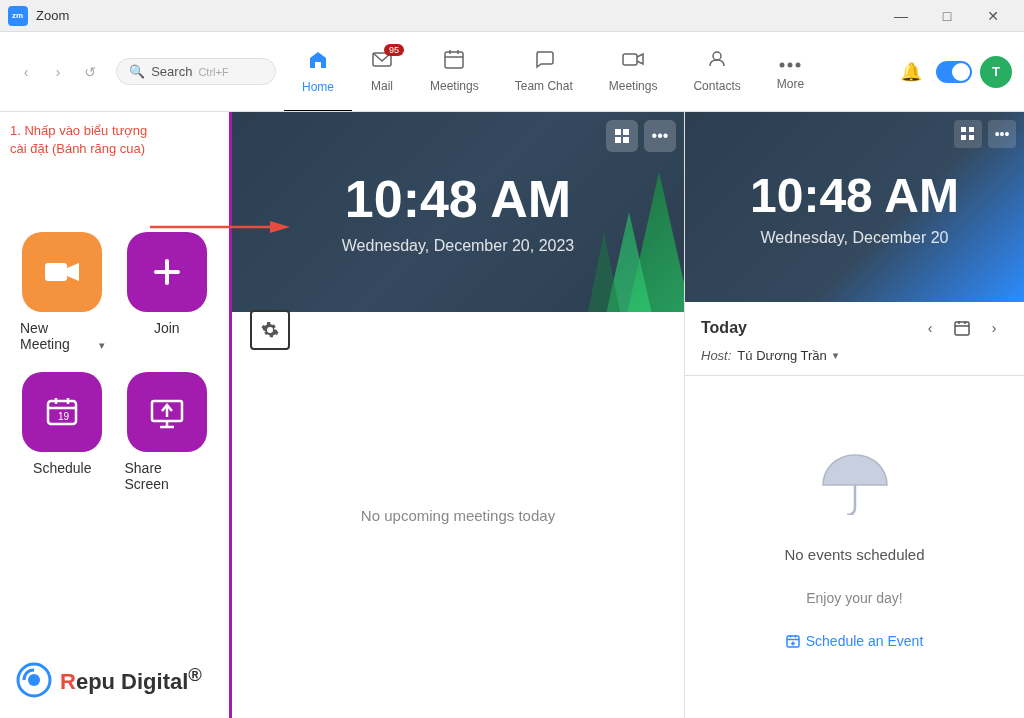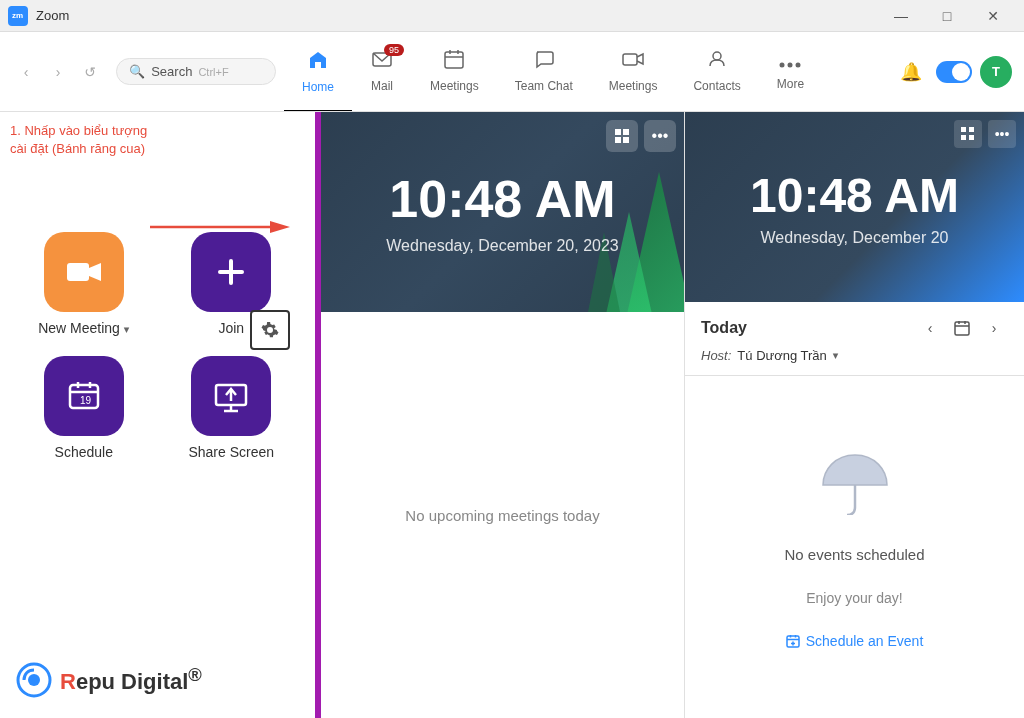--- a/index.html
+++ b/index.html
@@ -57,36 +57,36 @@
     .bell-btn { width: 32px; height: 32px; border: none; background: transparent; cursor: pointer; border-radius: 50%; display: flex; align-items: center; justify-content: center; color: #666; font-size: 18px; }
     .user-toggle { width: 36px; height: 22px; background: #2d8cff; border-radius: 11px; display: flex; align-items: center; cursor: pointer; padding: 2px; }
     .user-toggle-knob { width: 18px; height: 18px; background: white; border-radius: 50%; margin-left: auto; }
     .avatar { width: 32px; height: 32px; border-radius: 50%; background: #27ae60; overflow: hidden; cursor: pointer; border: 2px solid #27ae60; display: flex; align-items: center; justify-content: center; color: white; font-size: 13px; font-weight: bold; }
 
     
     .main-content { display: flex; height: calc(718px - 32px - 80px); }
 
     
     .left-panel {
-      width: 321px; background: white; border-right: 6px solid #a21caf;
+      width: 232px; background: white; border-right: 3px solid #a21caf;
       padding: 30px 20px; display: flex; flex-direction: column; gap: 30px;
       position: relative;
     }
 
     .action-buttons {
       display: grid; grid-template-columns: 1fr 1fr; gap: 20px;
       margin-top: 90px;
     }
     .action-btn-wrap { display: flex; flex-direction: column; align-items: center; gap: 8px; }
     .action-btn {
       width: 80px; height: 80px; border-radius: 20px; border: none; cursor: pointer;
       display: flex; align-items: center; justify-content: center; font-size: 32px; color: white;
     }
     .action-btn.orange { background: #f5923e; }
-    .action-btn.blue { background: #4c1d95; }
+    .action-btn.blue { background: #a21caf; }
     .action-btn-label { font-size: 14px; color: #333; display: flex; align-items: flex-end; gap: 4px; }
     .action-btn-label .chevron { font-size: 11px; color: #666; }
 
     
     .settings-icon-box {
       position: absolute; top: 100px; right: 20px;
       width: 40px; height: 40px; border: 2px solid #333; border-radius: 4px;
       display: flex; align-items: center; justify-content: center;
       font-size: 20px; cursor: pointer; background: white;
     }

